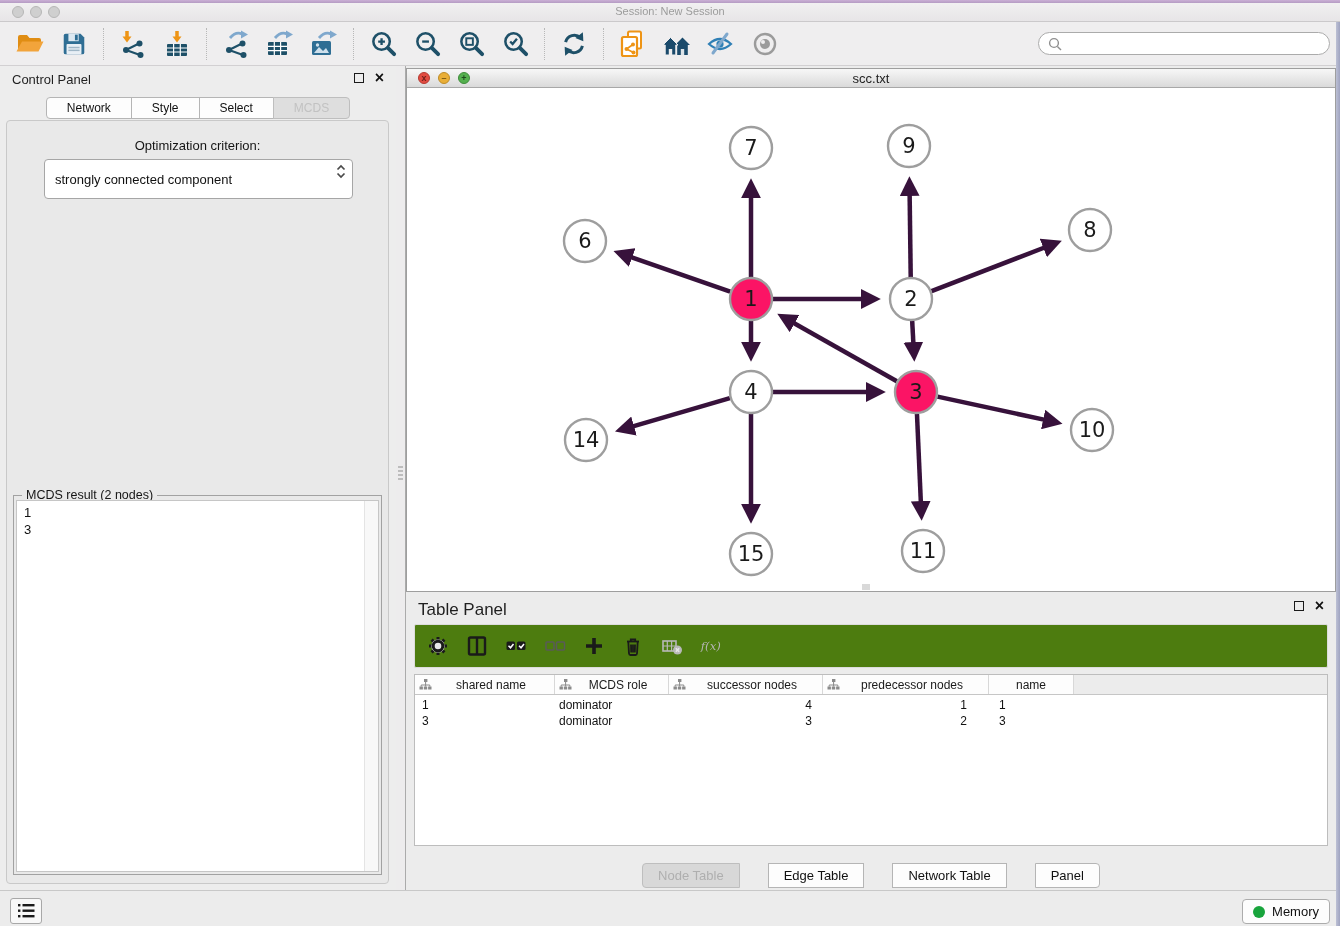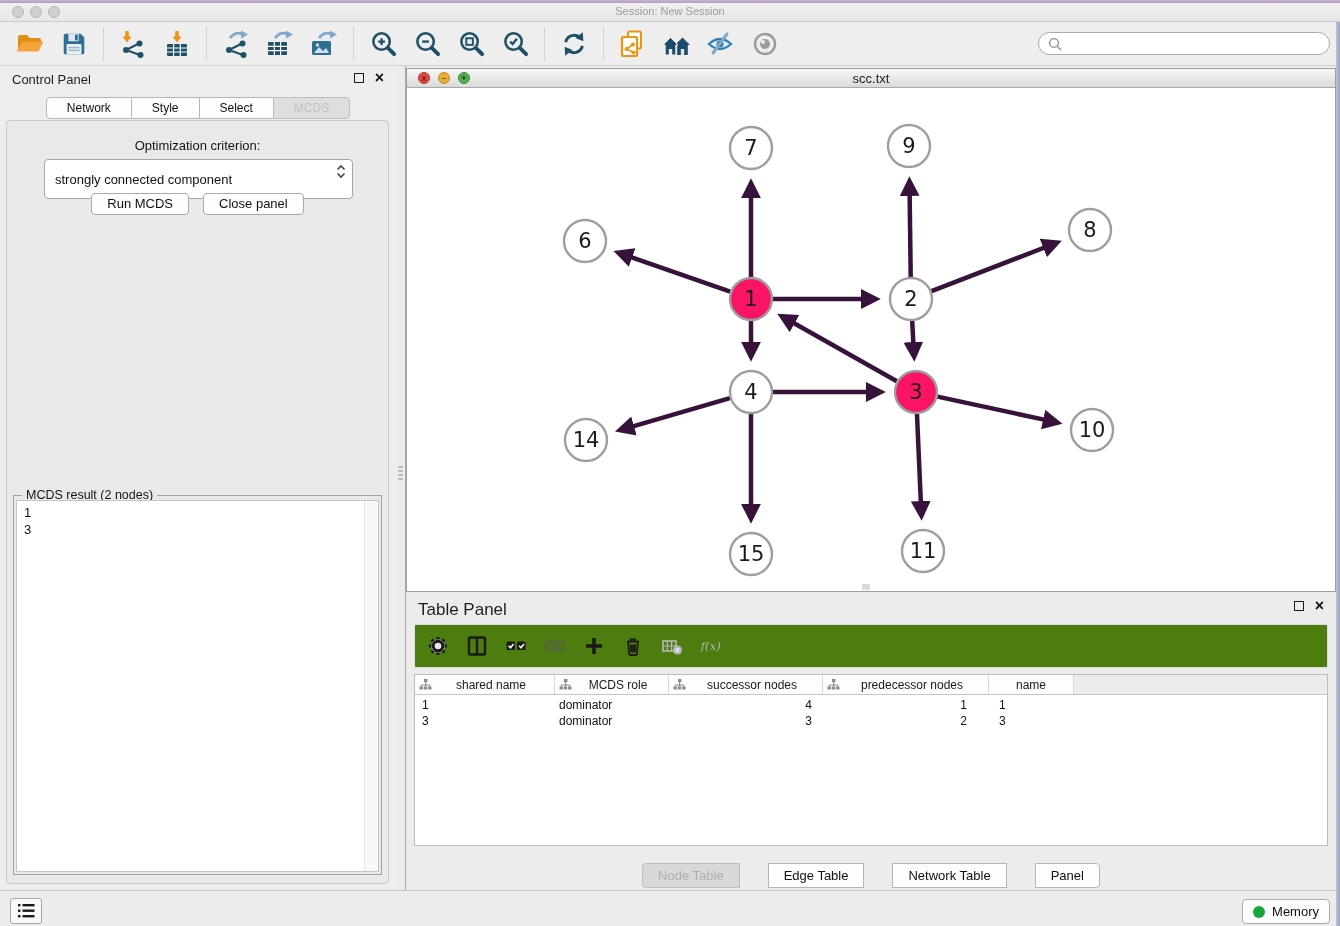--- a/index.html
+++ b/index.html
@@ -300,24 +300,20 @@
     </div>
     <div class="cp-content">
       <div class="opt-label">Optimization criterion:</div>
       <div class="criterion-select">
         <span>strongly connected component</span>
         <span class="stepper">
           <svg width="12" height="15" viewBox="0 0 12 15">
               <path d="M2.5 5.5 L6 2 L9.5 5.5 M2.5 9.5 L6 13 L9.5 9.5" fill="none" stroke="#4A4A4A" stroke-width="1.7"></path>
             </svg>
         </span>
-      </div>
-      <div class="cp-buttons">
-        <button class="cp-btn">Run MCDS</button>
-        <button class="cp-btn">Close panel</button>
       </div>
       <div class="result-group">
         <span class="result-legend">MCDS result (2 nodes)</span>
         <div class="result-box">
           <div class="result-text">1
 3</div>
           <div class="result-scroll"></div>
         </div>
       </div>
     </div>

